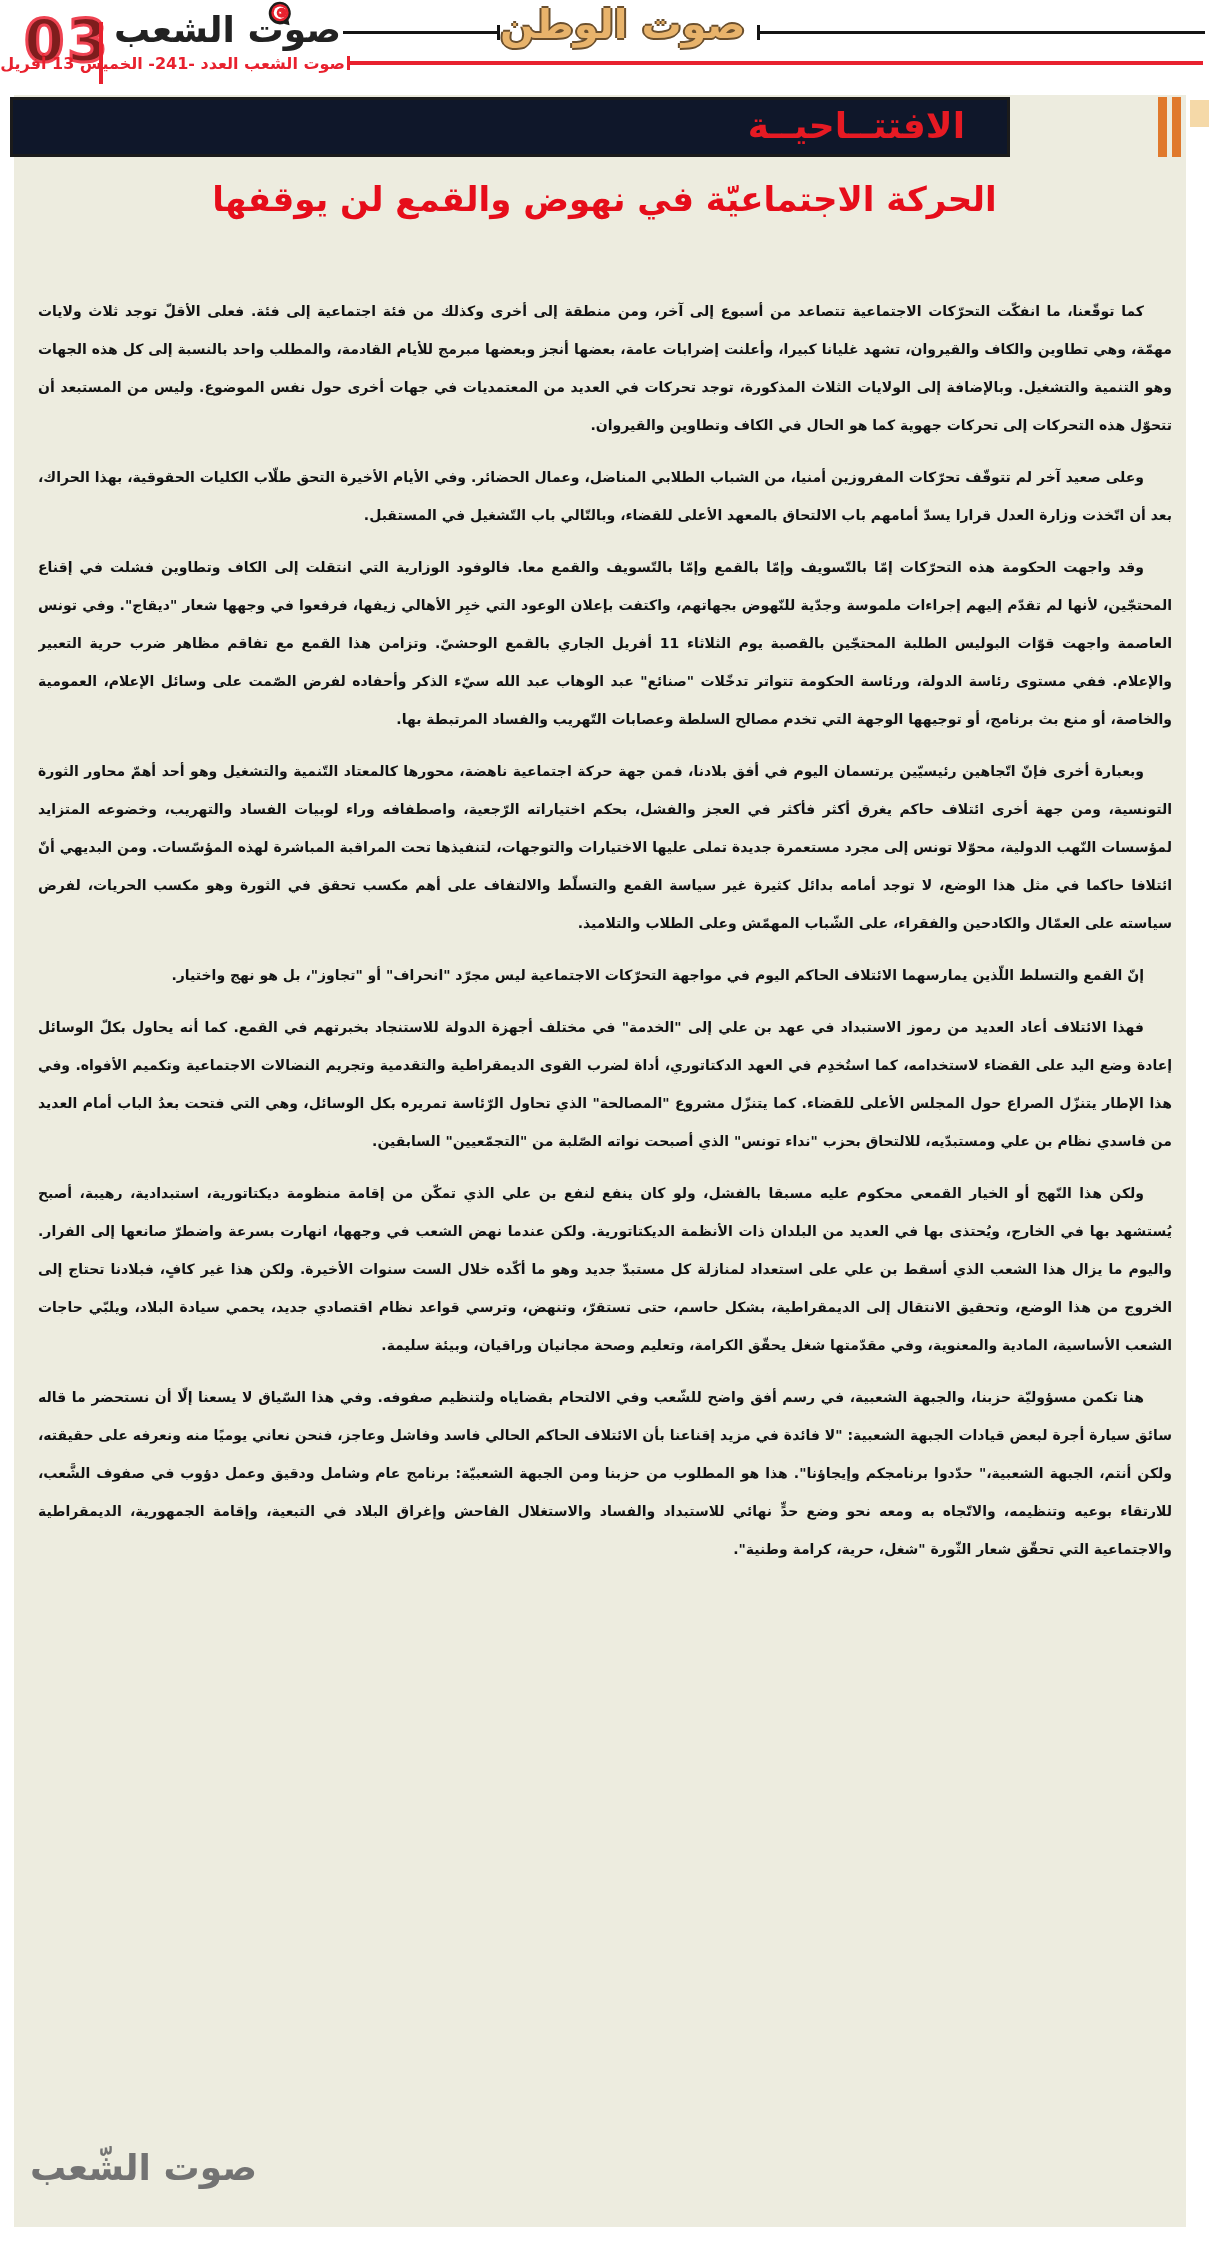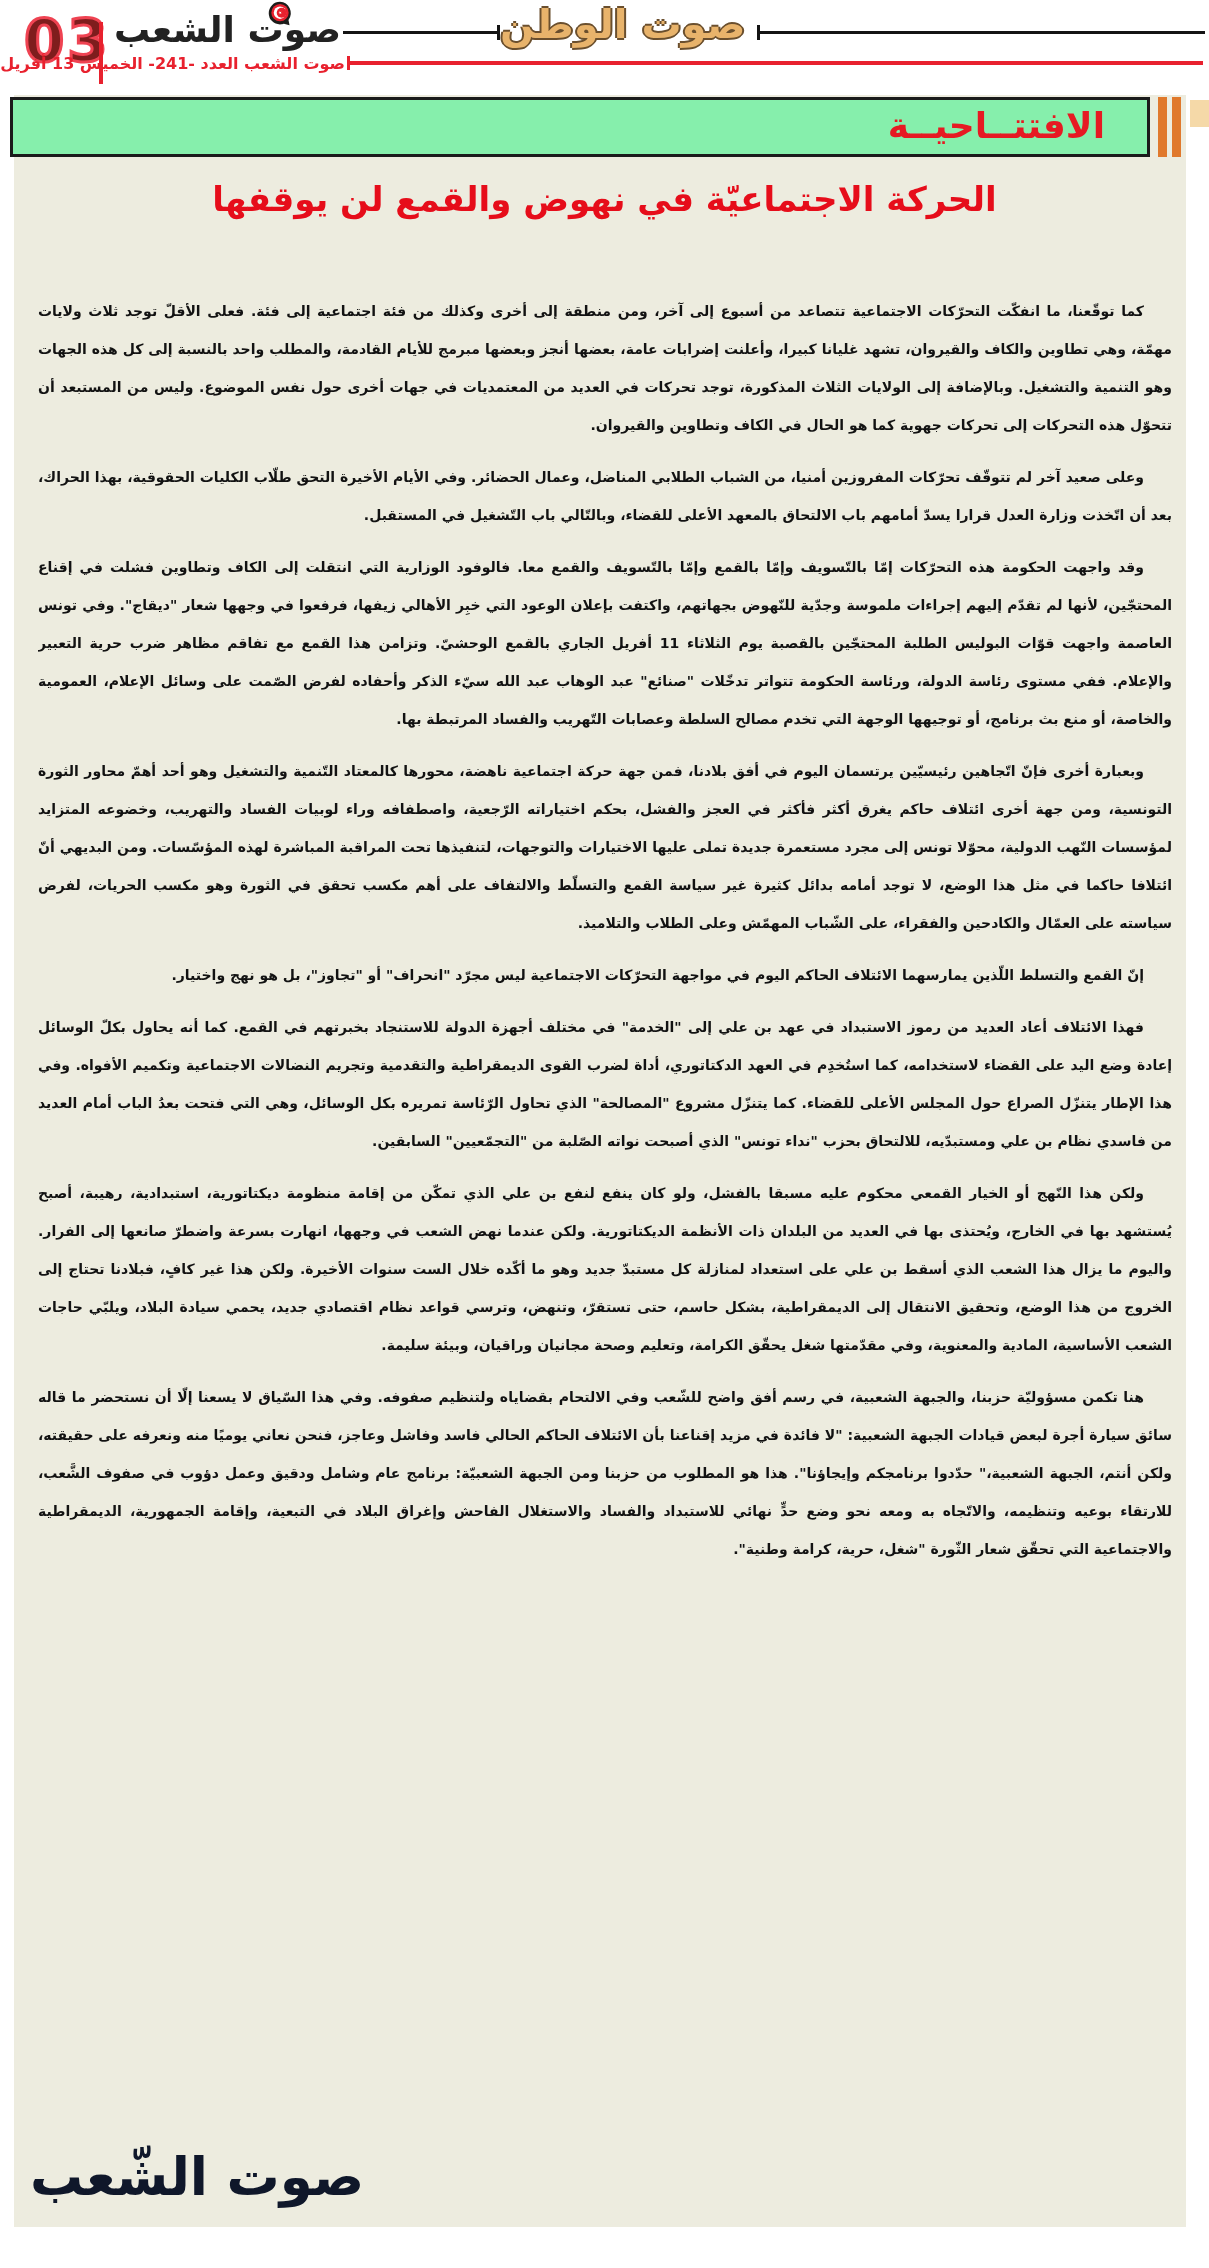--- a/index.html
+++ b/index.html
@@ -39,22 +39,22 @@
     text-shadow:-2px 0 #6a4f2e,2px 0 #6a4f2e,0 -2px #6a4f2e,0 2px #6a4f2e;
   }
   .hline-red{position:absolute;top:61px;left:347px;width:856px;height:4px;background:#e8212e;}
   .hline-red::before{content:"";position:absolute;left:0;top:-5px;width:3px;height:14px;background:#e8212e;}
   
   .content{
     position:absolute;top:95px;left:14px;width:1172px;height:2132px;
     background:#edecdf;
   }
   .band{
-    position:absolute;top:97px;left:10px;width:1140px;height:60px;
-    background:#86efac;border:3px solid #1b1b1b;box-sizing:border-box;
+    position:absolute;top:97px;left:10px;width:1000px;height:60px;
+    background:#0f172a;border:3px solid #1b1b1b;box-sizing:border-box;
     direction:rtl;
   }
   .band-label{
     color:#e61a23;font-size:36px;font-weight:900;text-align:right;
     padding:3px 42px 0 0;line-height:1.3;
   }
   .obar{position:absolute;top:97px;height:60px;width:9px;background:#e0792c;}
   .obar.b1{left:1158px;}
   .obar.b2{left:1172px;}
   .tan-tab{position:absolute;top:100px;left:1190px;width:19px;height:27px;background:#f5d9a8;}
@@ -65,21 +65,21 @@
   }
   
   .body-text{
     position:absolute;top:292px;left:38px;width:1134px;height:1850px;
     overflow:hidden;direction:rtl;text-align:justify;color:#121212;
     font-size:14px;font-weight:700;line-height:38px;
   }
   .body-text p{margin:0 0 14px 0;text-indent:28px;}
   .signature{
     position:absolute;top:2150px;left:30px;direction:rtl;
-    color:#0f172a;font-size:53px;font-weight:900;line-height:1;
+    color:#737373;font-size:36px;font-weight:900;line-height:1;
   }
 </style>
 </head>
 <body>
 
 <div class="pagenum">03</div>
 <div class="red-vbar"></div>
 
 <div class="logo-block">
   <div class="logo-text">

